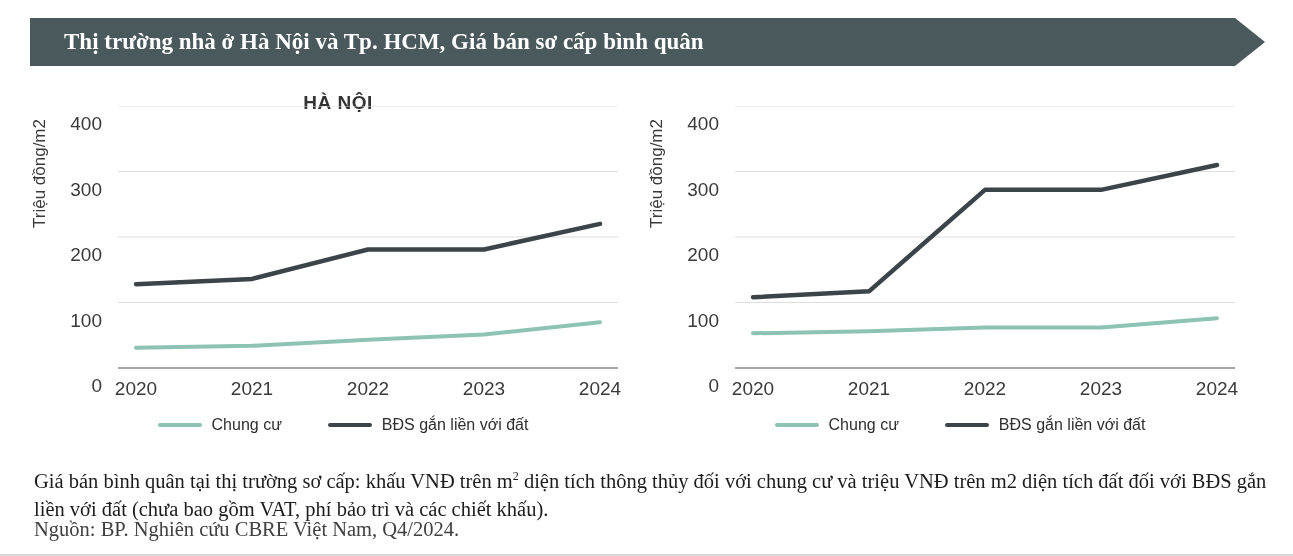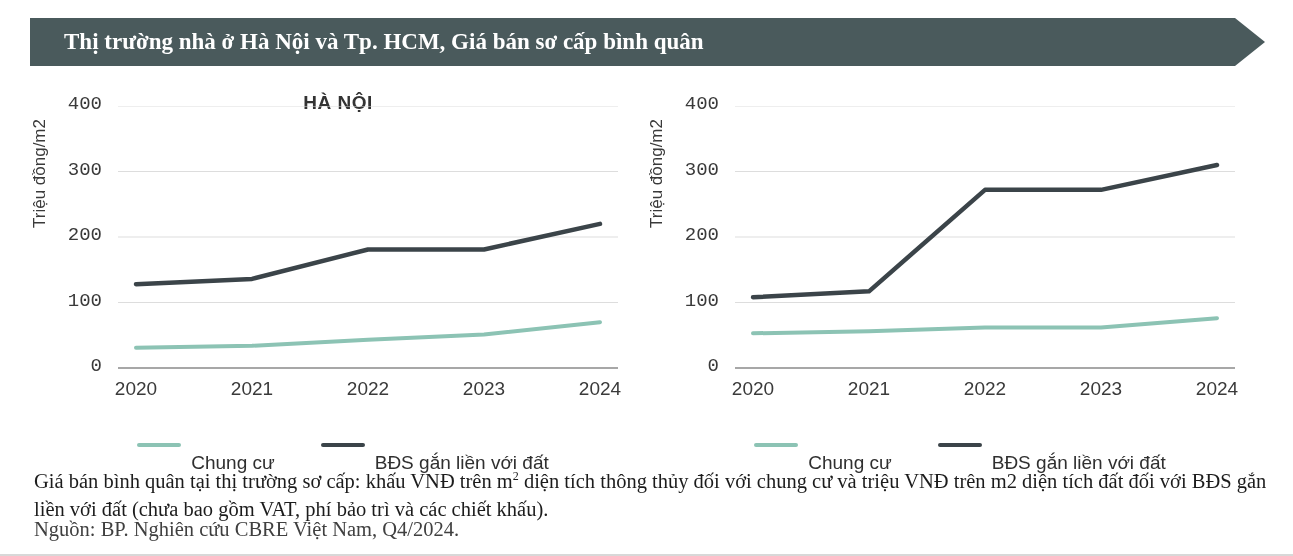--- a/index.html
+++ b/index.html
@@ -101,26 +101,27 @@
   .plot {
     position: absolute;
     left: 80px;
     top: 28px;
     width: 500px;
     height: 262px;
   }
   .plot svg { display: block; }
   .ytick {
     position: absolute;
-    font-family: Liberation Mono, monospace;
+    font-family: Liberation Sans, sans-serif;
     font-size: 19px;
     color: #3a3a3a;
     text-align: right;
     width: 64px;
     left: 8px;
+    margin-top: 20px;
   }
   .xtick {
     position: absolute;
     font-family: "Liberation Sans", sans-serif;
     font-size: 19px;
     color: #3a3a3a;
     text-align: center;
     width: 100px;
     top: 300px;
   }
@@ -141,24 +142,23 @@
     gap: 10px;
   }
   .legend-swatch {
     display: inline-block;
     width: 44px;
     height: 4px;
     border-radius: 2px;
   }
   .legend-label {
     font-family: "Liberation Sans", sans-serif;
-    font-size: 19px;
+    font-size: 16px;
     color: #2f2f2f;
     white-space: nowrap;
-    margin-top: 36px;
   }
   
   .footnote {
     position: absolute;
     left: 34px;
     top: 462px;
     width: 1240px;
     font-family: "Liberation Serif", serif;
     font-size: 20.5px;
     line-height: 28px;

